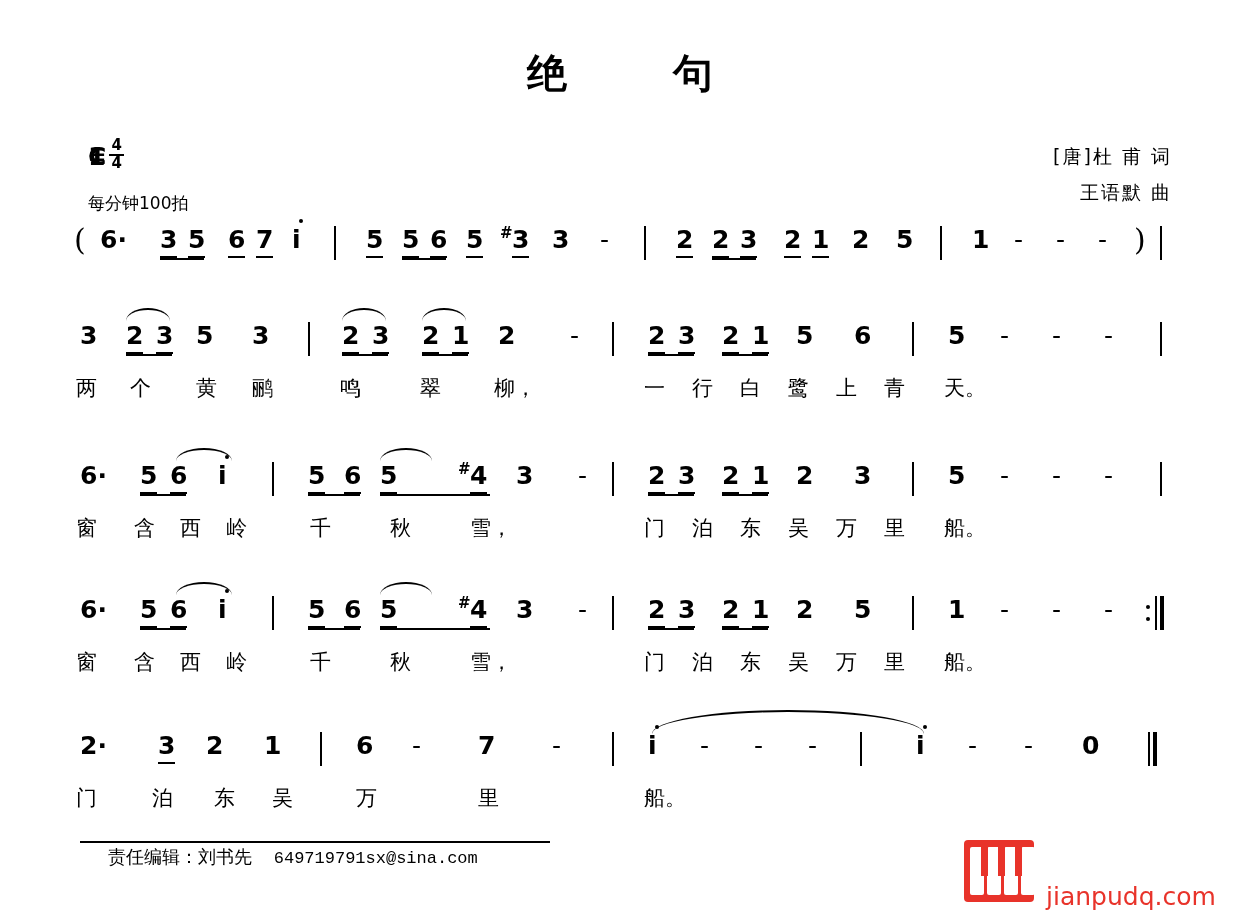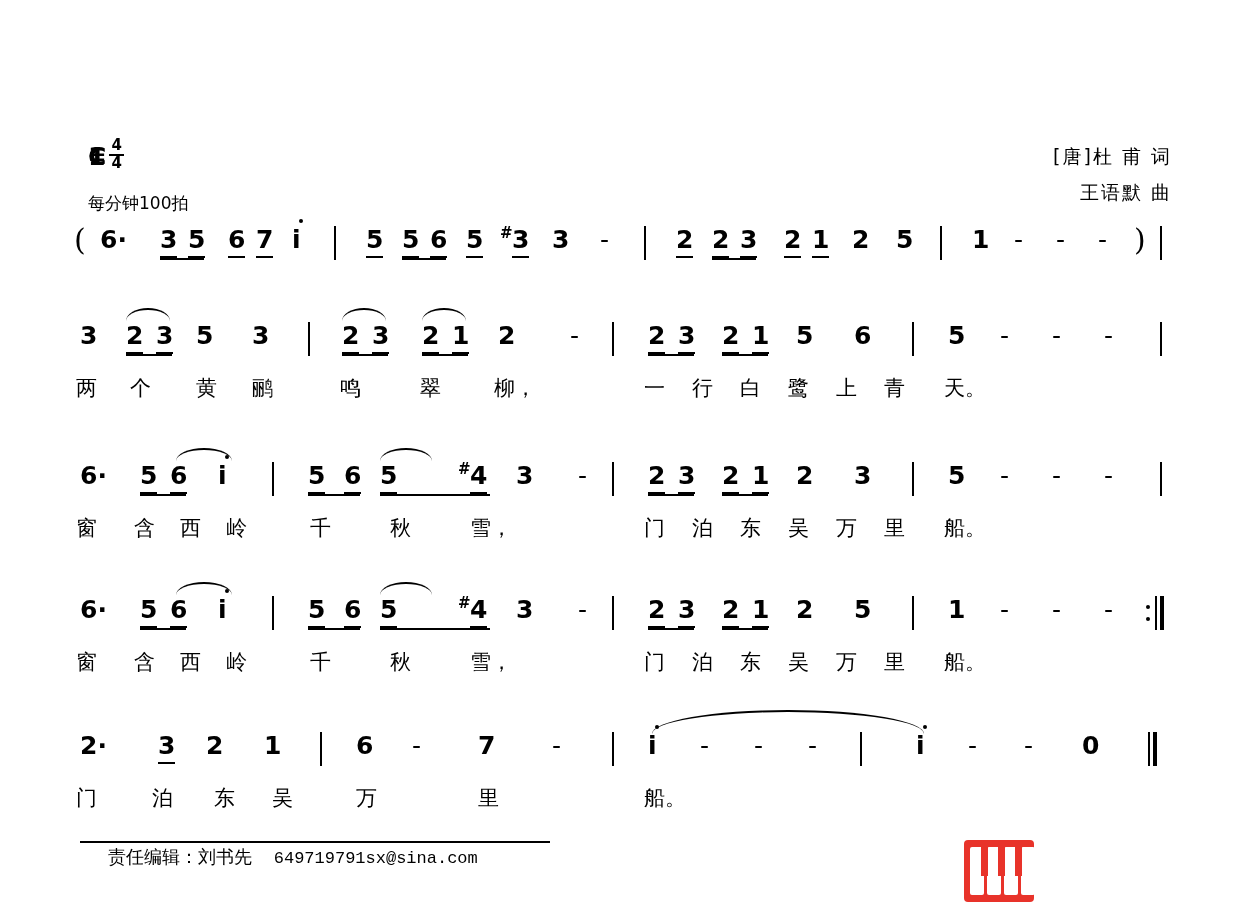--- a/index.html
+++ b/index.html
@@ -245,20 +245,21 @@
     color: #e8332a;
     font-family: "DejaVu Sans", sans-serif;
     letter-spacing: 0px;
   }
 </style>
 </head>
 <body>
 
 <div class="sheet">
 
+  <div class="title">绝        句</div>
 
   <div class="keysig">
     <span class="note">1</span>
     <span class="eq">=</span>
     <span class="note">C</span>
     <span class="frac">
       <span class="num">4</span>
       <span class="den">4</span>
     </span>
   </div>
@@ -538,15 +539,16 @@
   <div class="logo">
     <div class="piano">
       <span class="wk" style="left:6px;"></span>
       <span class="wk" style="left:23px;"></span>
       <span class="wk" style="left:40px;"></span>
       <span class="wk" style="left:57px;"></span>
       <span class="bk" style="left:17px;"></span>
       <span class="bk" style="left:34px;"></span>
       <span class="bk" style="left:51px;"></span>
     </div>
+    <div class="logo-en">jianpudq.com</div>
   </div>
 
 </div>
 
 </body></html>

